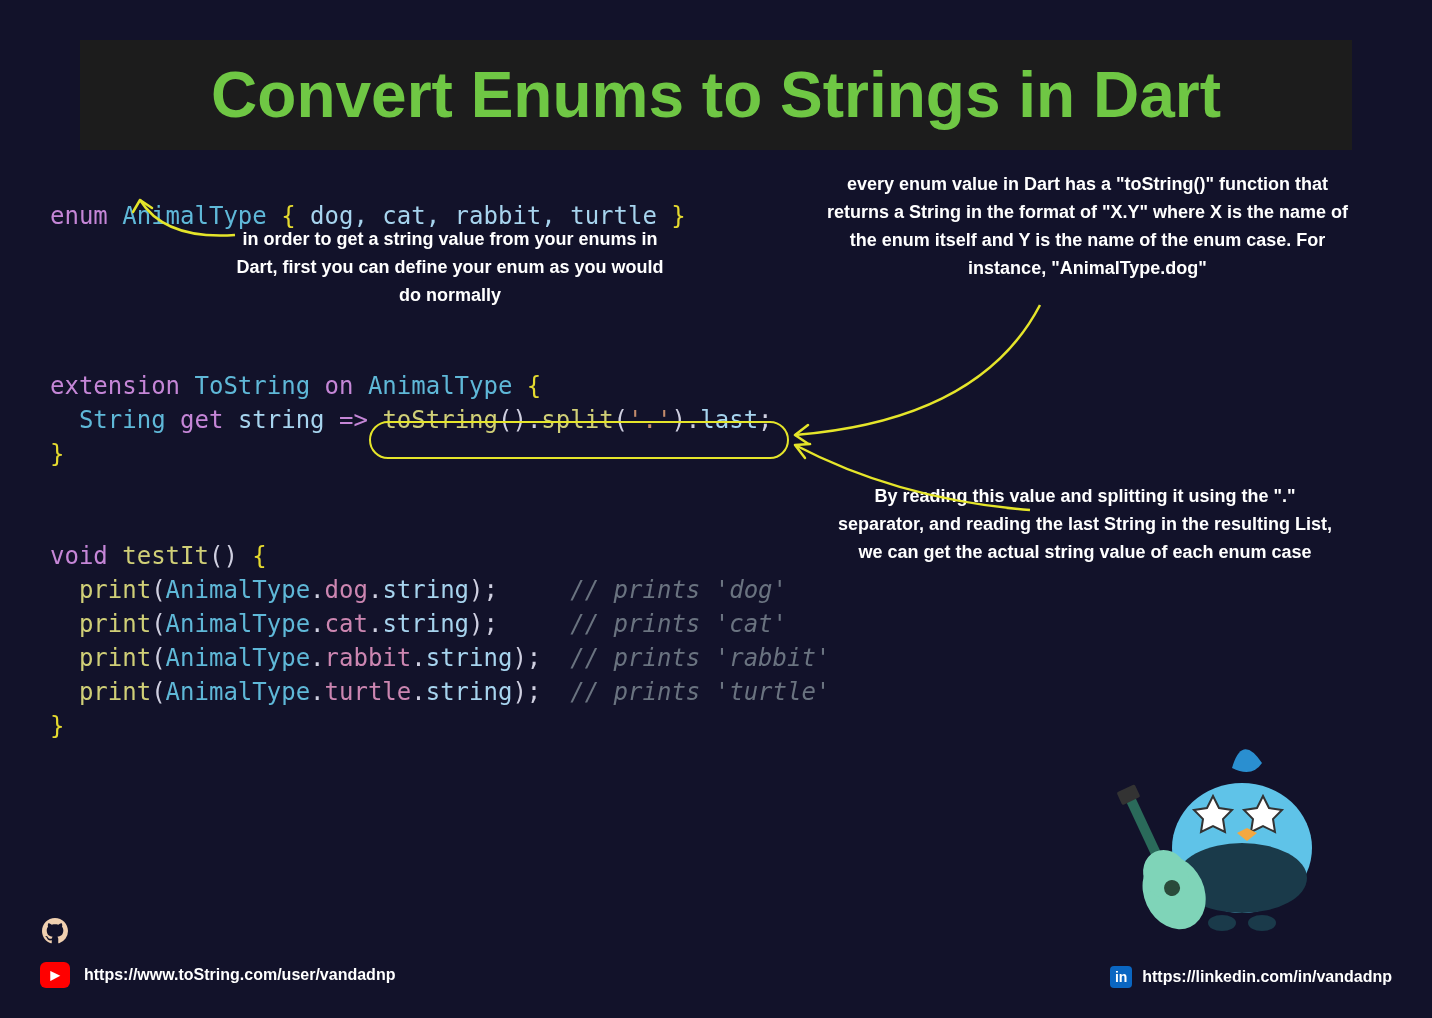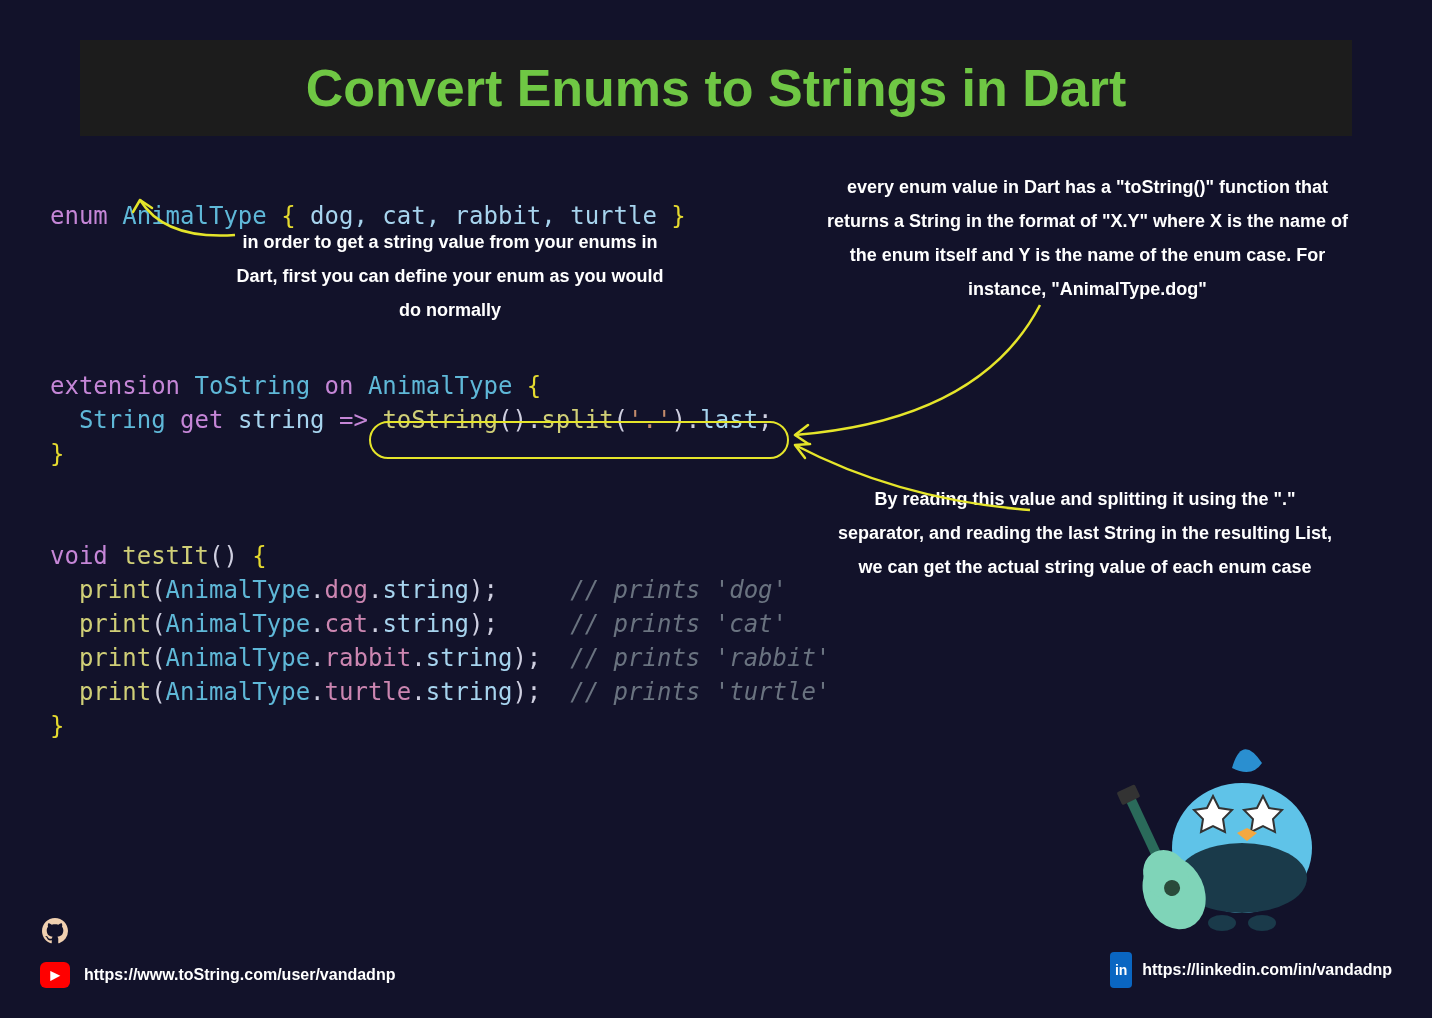--- a/index.html
+++ b/index.html
@@ -13,21 +13,21 @@
     overflow: hidden;
   }
   .title-banner {
     background: #1c1c1c;
     margin: 40px 80px 0 80px;
     padding: 18px 0;
     text-align: center;
   }
   .title-banner h1 {
     color: #6fc744;
-    font-size: 52px;
+    font-size: 64px;
     font-weight: 800;
   }
   .code-area {
     position: absolute;
     left: 50px;
     top: 165px;
     width: 760px;
     font-family: "SF Mono", Menlo, Consolas, monospace;
     font-size: 24px;
     line-height: 34px;
@@ -41,21 +41,21 @@
   .punc { color: #cfcfe0; }
   .call { color: #d0cf77; }
   .comment { color: #6a7380; font-style: italic; }
   .prop { color: #cc86b1; }
 
   .annot {
     position: absolute;
     color: #fff;
     font-weight: 700;
     font-size: 18px;
-    line-height: 34px;
+    line-height: 28px;
     text-align: center;
   }
   .annot-1 { left: 235px; top: 225px; width: 430px; }
   .annot-2 { left: 825px; top: 170px; width: 525px; }
   .annot-3 { left: 830px; top: 482px; width: 510px; }
 
   .highlight-pill {
     position: absolute;
     border: 2px solid #e5e52a;
     border-radius: 20px;
@@ -92,21 +92,21 @@
     right: 40px;
     bottom: 30px;
     display: flex;
     align-items: center;
     gap: 10px;
     font-weight: 700;
     font-size: 16px;
   }
   .ico { width: 30px; height: 26px; display: inline-flex; align-items: center; justify-content: center; }
   .ico-yt { background: #ff0000; border-radius: 6px; color: #fff; font-size: 12px; }
-  .ico-li { background: #0a66c2; border-radius: 4px; color: #fff; font-size: 14px; font-weight: 800; width: 22px; height: 36px; }
+  .ico-li { background: #0a66c2; border-radius: 4px; color: #fff; font-size: 14px; font-weight: 800; width: 22px; height: 22px; }
   .ico-gh { color: #fff; font-size: 22px; }
 
   .mascot {
     position: absolute;
     right: 100px;
     bottom: 80px;
     width: 220px;
     height: 210px;
   }
 </style>

